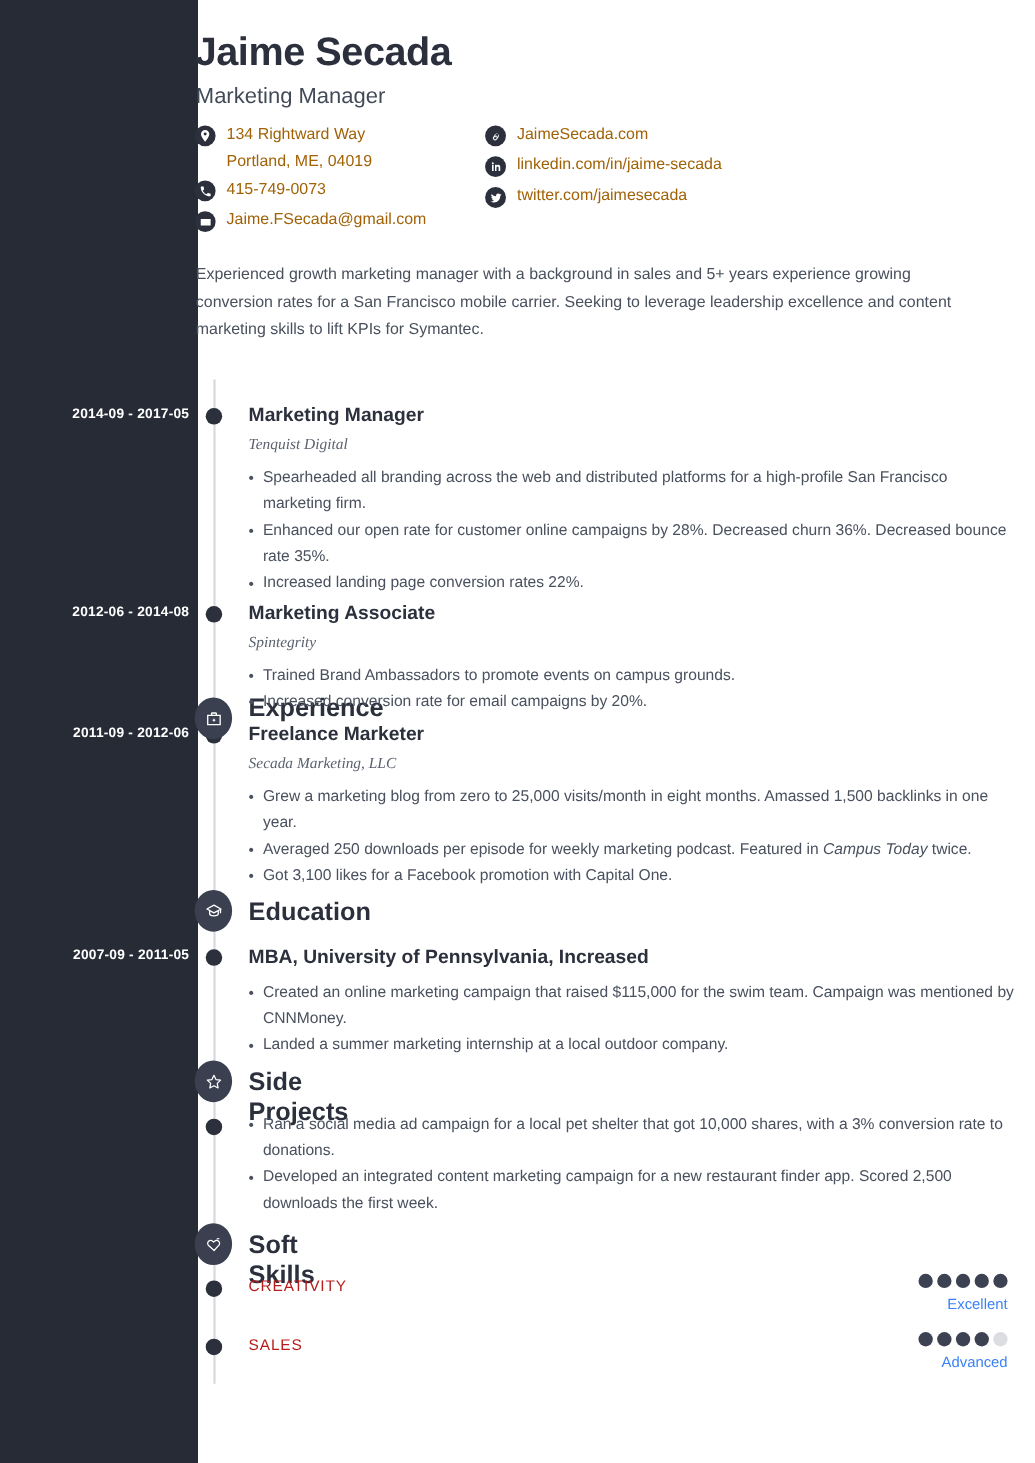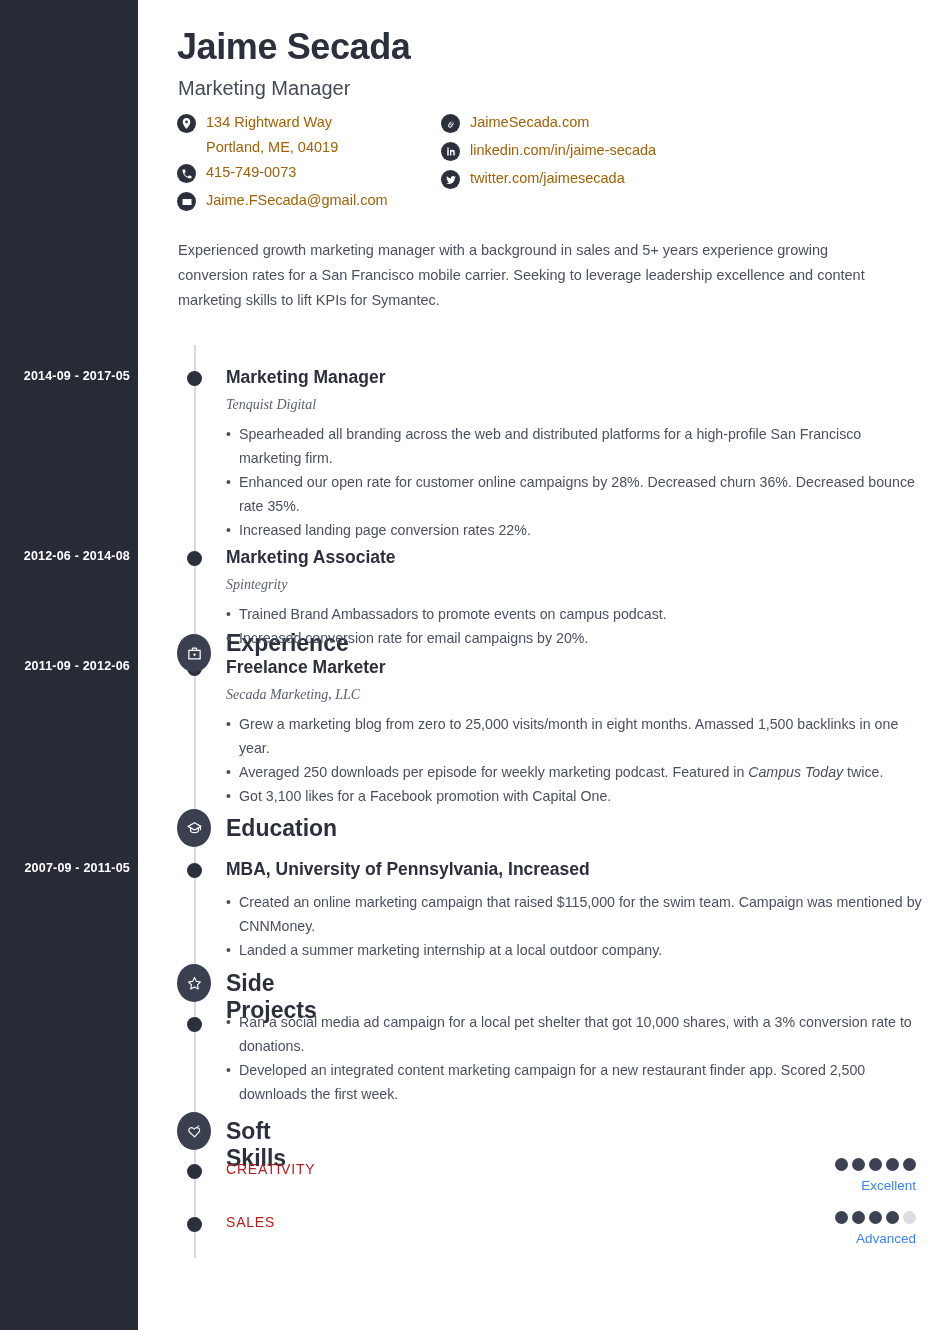--- a/index.html
+++ b/index.html
@@ -7,21 +7,21 @@
     width: 941px; height: 1330px;
     background: #ffffff;
     font-family: "Liberation Sans", sans-serif;
     -webkit-font-smoothing: antialiased;
   }
   .page { position: relative; width: 941px; height: 1330px; overflow: hidden; background:#fff; }
 
   
   .sidebar {
     position: absolute; left: 0; top: 0;
-    width: 138px; height: 1330px;
+    width: 180px; height: 1330px;
     background: #262b36;
   }
   .date-label {
     position: absolute;
     right: 8px;
     width: 150px;
     text-align: right;
     color: #ffffff;
     font-size: 12.5px;
     font-weight: bold;
@@ -249,21 +249,21 @@
       <li>Spearheaded all branding across the web and distributed platforms for a high-profile San Francisco marketing firm.</li>
       <li>Enhanced our open rate for customer online campaigns by 28%. Decreased churn 36%. Decreased bounce rate 35%.</li>
       <li>Increased landing page conversion rates 22%.</li>
     </ul>
   </div>
 
   <div class="entry" style="top:546px">
     <div class="entry-title">Marketing Associate</div>
     <div class="entry-sub">Spintegrity</div>
     <ul class="bullets">
-      <li>Trained Brand Ambassadors to promote events on campus podcast.</li>
+      <li>Trained Brand Ambassadors to promote events on campus grounds.</li>
       <li>Increased conversion rate for email campaigns by 20%.</li>
     </ul>
   </div>
 
   <div class="entry" style="top:656px">
     <div class="entry-title">Freelance Marketer</div>
     <div class="entry-sub">Secada Marketing, LLC</div>
     <ul class="bullets">
       <li>Grew a marketing blog from zero to 25,000 visits/month in eight months. Amassed 1,500 backlinks in one year.</li>
       <li><span>Averaged 250 downloads per episode for weekly marketing podcast. Featured in </span><em>Campus Today</em><span> twice.</span></li>

